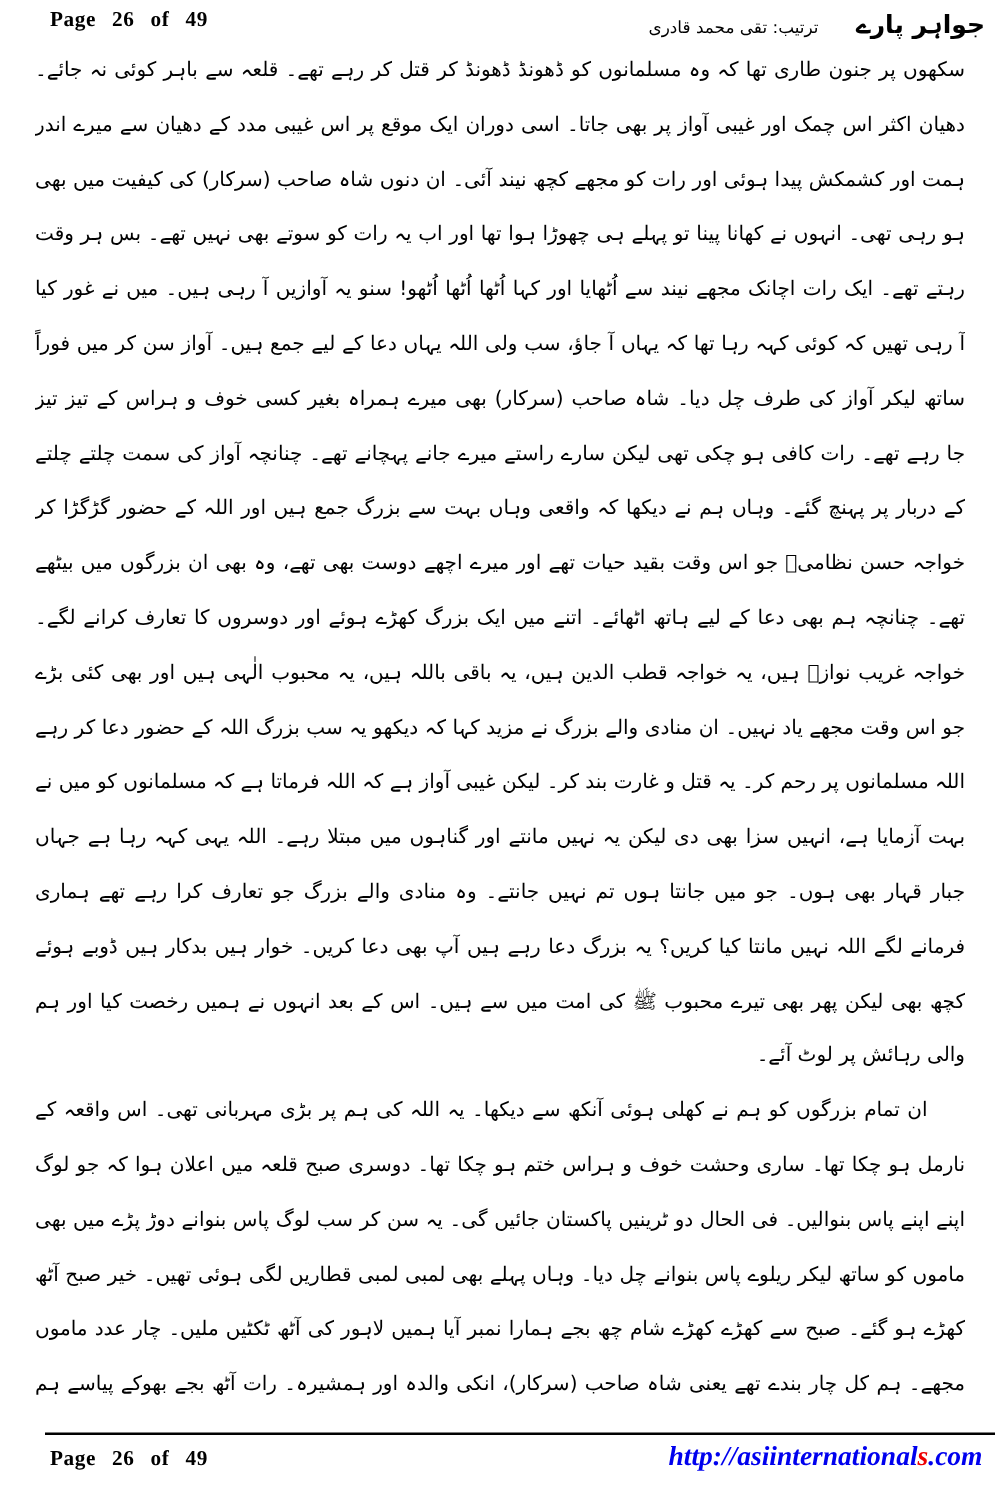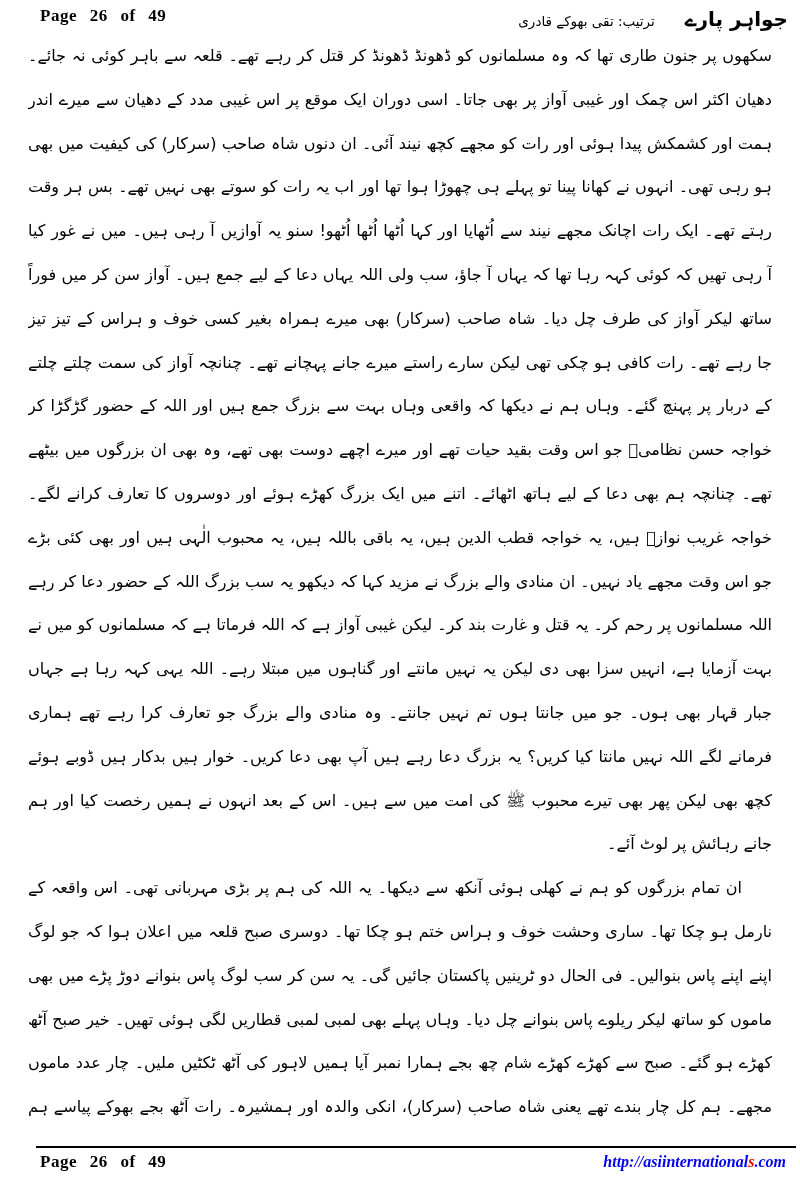--- a/index.html
+++ b/index.html
@@ -66,37 +66,37 @@
     position: absolute;
     top: 1152px; left: 40px; right: 14px;
     display: flex;
     justify-content: space-between;
     align-items: baseline;
   }
   .site-link {
     font-family: "Liberation Serif", serif;
     font-style: italic;
     font-weight: bold;
-    font-size: 16px;
+    font-size: 22px;
     color: #0000ee;
     text-decoration: none;
     white-space: nowrap;
   }
   .site-link .red-letter { color: #ee0000; }
 </style>
 </head>
 <body>
 
 <div class="page">
 
   <div class="header">
     <span class="pageno">Page 26 of 49</span>
     <span class="title-block">
       <span class="doc-title urdu">جواہر پارے</span>
-      <span class="doc-subtitle urdu">ترتیب: تقی بھوکے قادری</span>
+      <span class="doc-subtitle urdu">ترتیب: تقی محمد قادری</span>
     </span>
   </div>
 
   <div class="body-text urdu" id="body-text">
       <div class="line">سکھوں پر جنون طاری تھا کہ وہ مسلمانوں کو ڈھونڈ ڈھونڈ کر قتل کر رہے تھے۔ قلعہ سے باہر کوئی نہ جائے۔ نڈھال پڑے پڑے میرا</div>
       <div class="line">دھیان اکثر اس چمک اور غیبی آواز پر بھی جاتا۔ اسی دوران ایک موقع پر اس غیبی مدد کے دھیان سے میرے اندر ایک عجیب سی</div>
       <div class="line">ہمت اور کشمکش پیدا ہوئی اور رات کو مجھے کچھ نیند آئی۔ ان دنوں شاہ صاحب (سرکار) کی کیفیت میں بھی کچھ عجیب سی تبدیلی رونما</div>
       <div class="line">ہو رہی تھی۔ انہوں نے کھانا پینا تو پہلے ہی چھوڑا ہوا تھا اور اب یہ رات کو سوتے بھی نہیں تھے۔ بس ہر وقت آسمان کی طرف دیکھتے</div>
       <div class="line">رہتے تھے۔ ایک رات اچانک مجھے نیند سے اُٹھایا اور کہا اُٹھا اُٹھا اُٹھو! سنو یہ آوازیں آ رہی ہیں۔ میں نے غور کیا تو واقعی آوازیں</div>
       <div class="line">آ رہی تھیں کہ کوئی کہہ رہا تھا کہ یہاں آ جاؤ، سب ولی اللہ یہاں دعا کے لیے جمع ہیں۔ آواز سن کر میں فوراً اٹھا اور شاہ صاحب کو</div>
@@ -105,21 +105,21 @@
       <div class="line">کے دربار پر پہنچ گئے۔ وہاں ہم نے دیکھا کہ واقعی وہاں بہت سے بزرگ جمع ہیں اور اللہ کے حضور گڑگڑا کر دعائیں کر رہے ہیں۔</div>
       <div class="line">خواجہ حسن نظامیؒ جو اس وقت بقید حیات تھے اور میرے اچھے دوست بھی تھے، وہ بھی ان بزرگوں میں بیٹھے ہوئے دعا میں مشغول</div>
       <div class="line">تھے۔ چنانچہ ہم بھی دعا کے لیے ہاتھ اٹھائے۔ اتنے میں ایک بزرگ کھڑے ہوئے اور دوسروں کا تعارف کرانے لگے۔ دیکھو کہ یہ</div>
       <div class="line">خواجہ غریب نوازؒ ہیں، یہ خواجہ قطب الدین ہیں، یہ باقی باللہ ہیں، یہ محبوب الٰہی ہیں اور بھی کئی بڑے بڑے بزرگوں کے نام لیے</div>
       <div class="line">جو اس وقت مجھے یاد نہیں۔ ان منادی والے بزرگ نے مزید کہا کہ دیکھو یہ سب بزرگ اللہ کے حضور دعا کر رہے ہیں کہ یا</div>
       <div class="line">اللہ مسلمانوں پر رحم کر۔ یہ قتل و غارت بند کر۔ لیکن غیبی آواز ہے کہ اللہ فرماتا ہے کہ مسلمانوں کو میں نے بہت ڈھیل دی ہے۔</div>
       <div class="line">بہت آزمایا ہے، انہیں سزا بھی دی لیکن یہ نہیں مانتے اور گناہوں میں مبتلا رہے۔ اللہ یہی کہہ رہا ہے جہاں میں رحمٰن و رحیم ہوں تو</div>
       <div class="line">جبار قہار بھی ہوں۔ جو میں جانتا ہوں تم نہیں جانتے۔ وہ منادی والے بزرگ جو تعارف کرا رہے تھے ہماری طرف مخاطب ہو کر</div>
       <div class="line">فرمانے لگے اللہ نہیں مانتا کیا کریں؟ یہ بزرگ دعا رہے ہیں آپ بھی دعا کریں۔ خوار ہیں بدکار ہیں ڈوبے ہوئے ذلت میں ہیں</div>
       <div class="line">کچھ بھی لیکن پھر بھی تیرے محبوب ﷺ کی امت میں سے ہیں۔ اس کے بعد انہوں نے ہمیں رخصت کیا اور ہم واپس اپنی قلعہ</div>
-      <div class="line para-end">جانے رہائش پر لوٹ آئے۔</div>
+      <div class="line para-end">والی رہائش پر لوٹ آئے۔</div>
       <div class="line indent">ان تمام بزرگوں کو ہم نے کھلی ہوئی آنکھ سے دیکھا۔ یہ اللہ کی ہم پر بڑی مہربانی تھی۔ اس واقعہ کے بعد اب میں بالکل</div>
       <div class="line">نارمل ہو چکا تھا۔ ساری وحشت خوف و ہراس ختم ہو چکا تھا۔ دوسری صبح قلعہ میں اعلان ہوا کہ جو لوگ پاکستان جانا چاہتے ہیں وہ</div>
       <div class="line">اپنے اپنے پاس بنوالیں۔ فی الحال دو ٹرینیں پاکستان جائیں گی۔ یہ سن کر سب لوگ پاس بنوانے دوڑ پڑے میں بھی فوراً اٹھا اور</div>
       <div class="line">ماموں کو ساتھ لیکر ریلوے پاس بنوانے چل دیا۔ وہاں پہلے بھی لمبی لمبی قطاریں لگی ہوئی تھیں۔ خیر صبح آٹھ بجے ہم بھی قطار میں</div>
       <div class="line">کھڑے ہو گئے۔ صبح سے کھڑے کھڑے شام چھ بجے ہمارا نمبر آیا ہمیں لاہور کی آٹھ ٹکٹیں ملیں۔ چار عدد ماموں کی اور چار عدد</div>
       <div class="line">مجھے۔ ہم کل چار بندے تھے یعنی شاہ صاحب (سرکار)، انکی والدہ اور ہمشیرہ۔ رات آٹھ بجے بھوکے پیاسے ہم واپس قلعہ</div>
     </div>
 
   <div class="footer-rule"></div>
 

